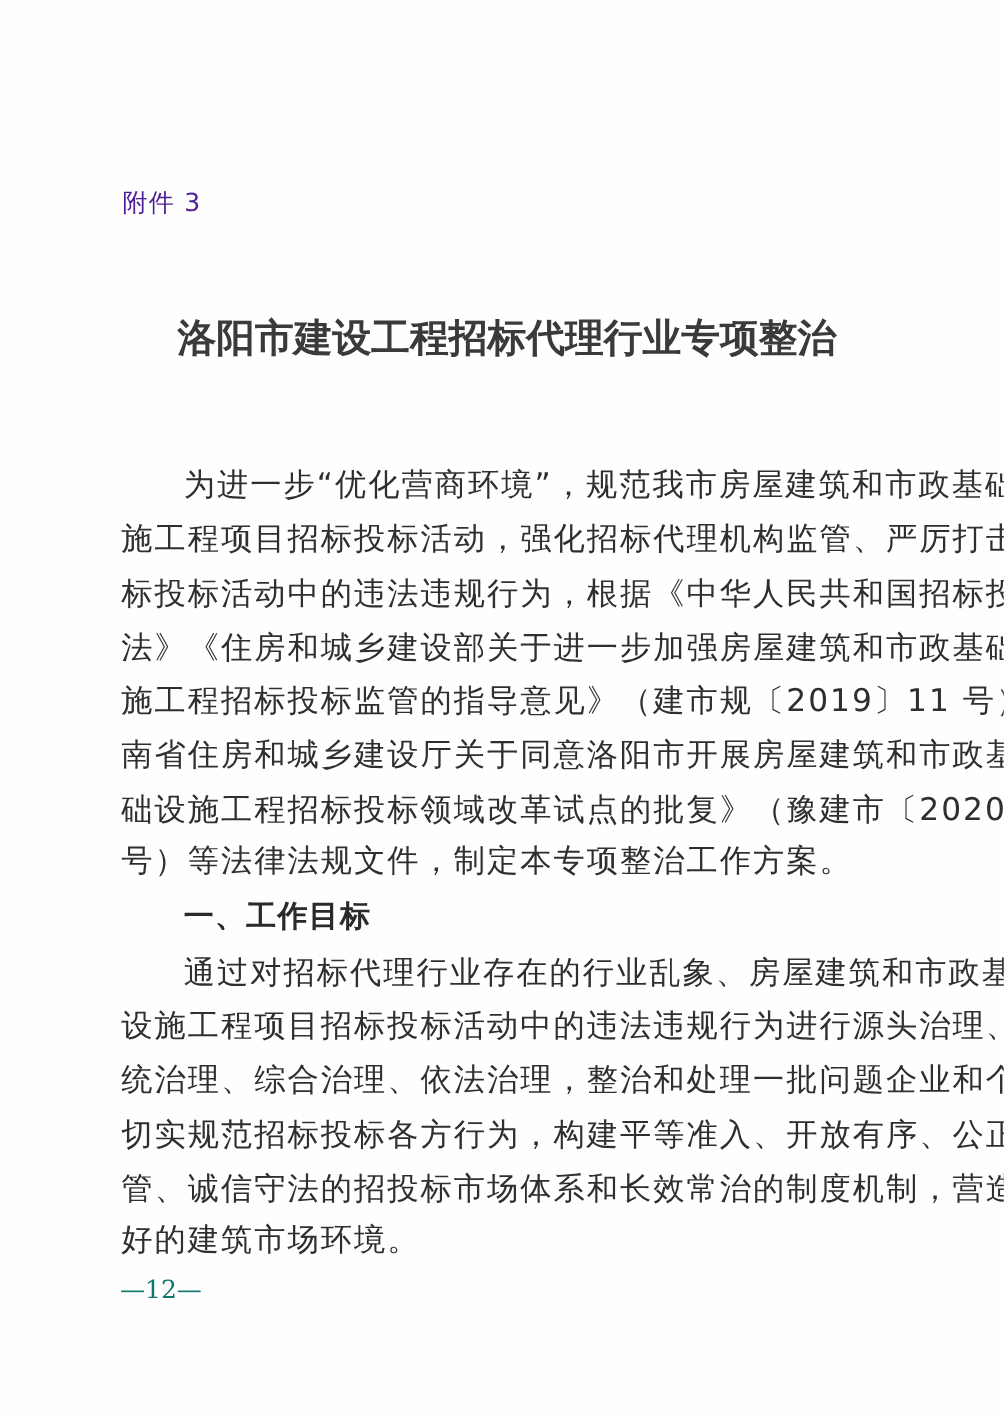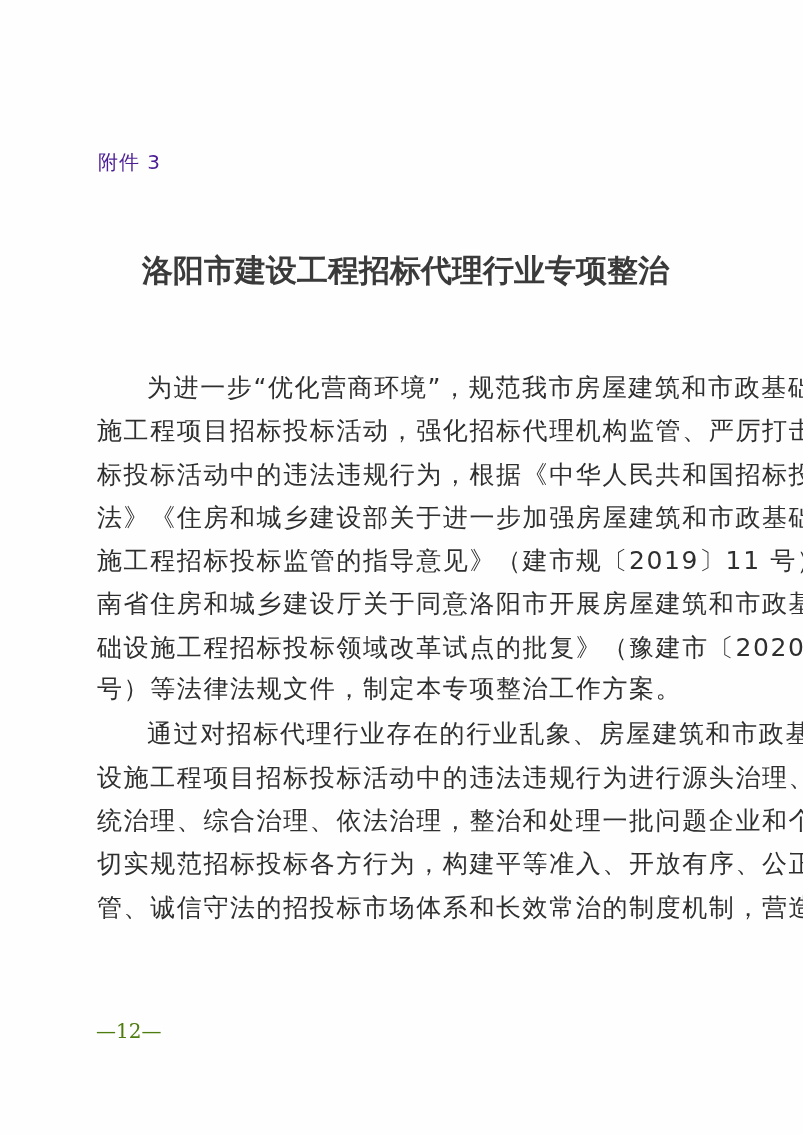--- a/index.html
+++ b/index.html
@@ -73,21 +73,21 @@
       color: #2a2a2a;
       white-space: nowrap;
       letter-spacing: 1px;
     }
     .page-number {
       position: absolute;
       left: 96px;
       top: 1018px;
       font-family: "DejaVu Serif", serif;
       font-size: 20px;
-      color: #4d7c0f;
+      color: #0f766e;
       line-height: 26px;
     }
   </style>
 </head>
 <body>
 
 <div class="page">
 
   <div class="attachment-label">附件 3</div>
 
@@ -96,24 +96,26 @@
   <div class="body">
     <div class="line indent">为进一步“优化营商环境”，规范我市房屋建筑和市政基础设</div>
     <div class="line">施工程项目招标投标活动，强化招标代理机构监管、严厉打击招</div>
     <div class="line">标投标活动中的违法违规行为，根据《中华人民共和国招标投标</div>
     <div class="line">法》《住房和城乡建设部关于进一步加强房屋建筑和市政基础设</div>
     <div class="line">施工程招标投标监管的指导意见》（建市规〔2019〕11 号）和《河</div>
     <div class="line">南省住房和城乡建设厅关于同意洛阳市开展房屋建筑和市政基</div>
     <div class="line">础设施工程招标投标领域改革试点的批复》（豫建市〔2020〕228</div>
     <div class="line last">号）等法律法规文件，制定本专项整治工作方案。</div>
 
+    <div class="heading">一、工作目标</div>
 
     <div class="line indent">通过对招标代理行业存在的行业乱象、房屋建筑和市政基础</div>
     <div class="line">设施工程项目招标投标活动中的违法违规行为进行源头治理、系</div>
     <div class="line">统治理、综合治理、依法治理，整治和处理一批问题企业和个人，</div>
     <div class="line">切实规范招标投标各方行为，构建平等准入、开放有序、公正监</div>
     <div class="line">管、诚信守法的招投标市场体系和长效常治的制度机制，营造良</div>
+    <div class="line last">好的建筑市场环境。</div>
 
   </div>
 
   <div class="page-number">—12—</div>
 
 </div>
 
 </body></html>

